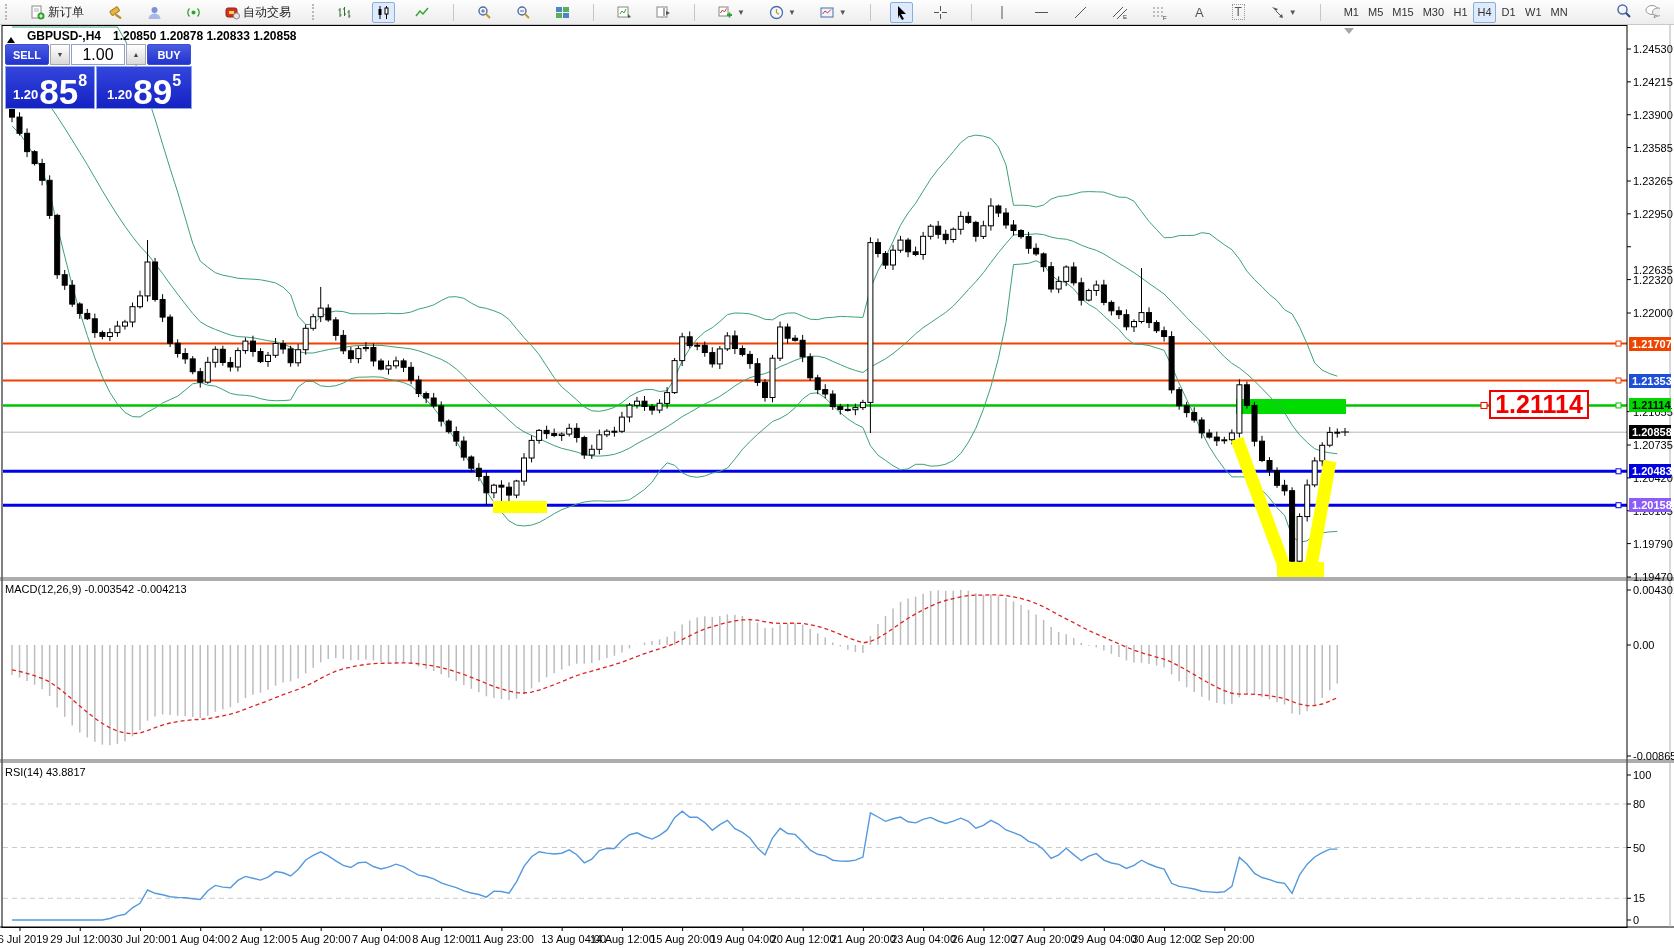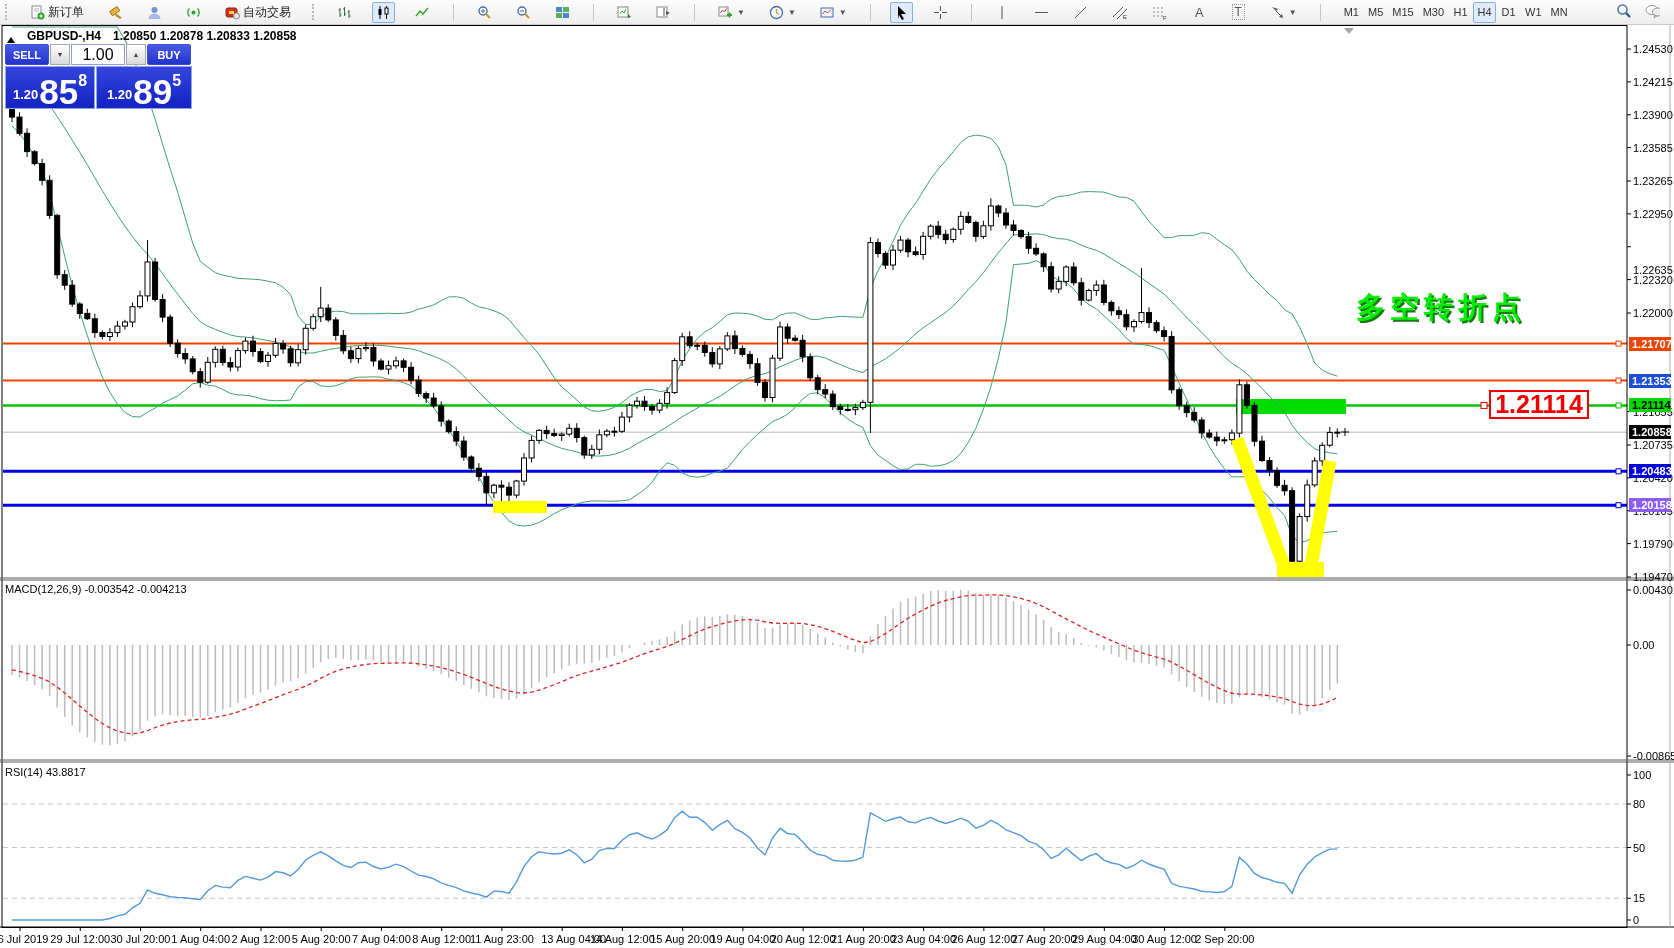--- a/index.html
+++ b/index.html
@@ -892,21 +892,20 @@
           <span class="sup">8</span>
         </div>
         <div class="tile tile-buy">
           <span class="sm">1.20</span>
           <span class="big">89</span>
           <span class="sup">5</span>
         </div>
       </div>
     </div>
 
-    <div class="annotation-green">多空转折点</div>
     <div class="red-callout">1.21114</div>
     <div class="ind-label macd">MACD(12,26,9) -0.003542 -0.004213</div>
     <div class="ind-label rsi">RSI(14) 43.8817</div>
     <div class="shift-marker"></div>
     <div id="price-scale">
         <div class="px-label" style="top: 18px; text-align: right;">1.24530</div>
         <div class="px-label" style="top: 50.8696px;">1.24215</div>
         <div class="px-label" style="top: 83.7391px;">1.23900</div>
         <div class="px-label" style="top: 116.609px;">1.23585</div>
         <div class="px-label" style="top: 150px;">1.23265</div>

